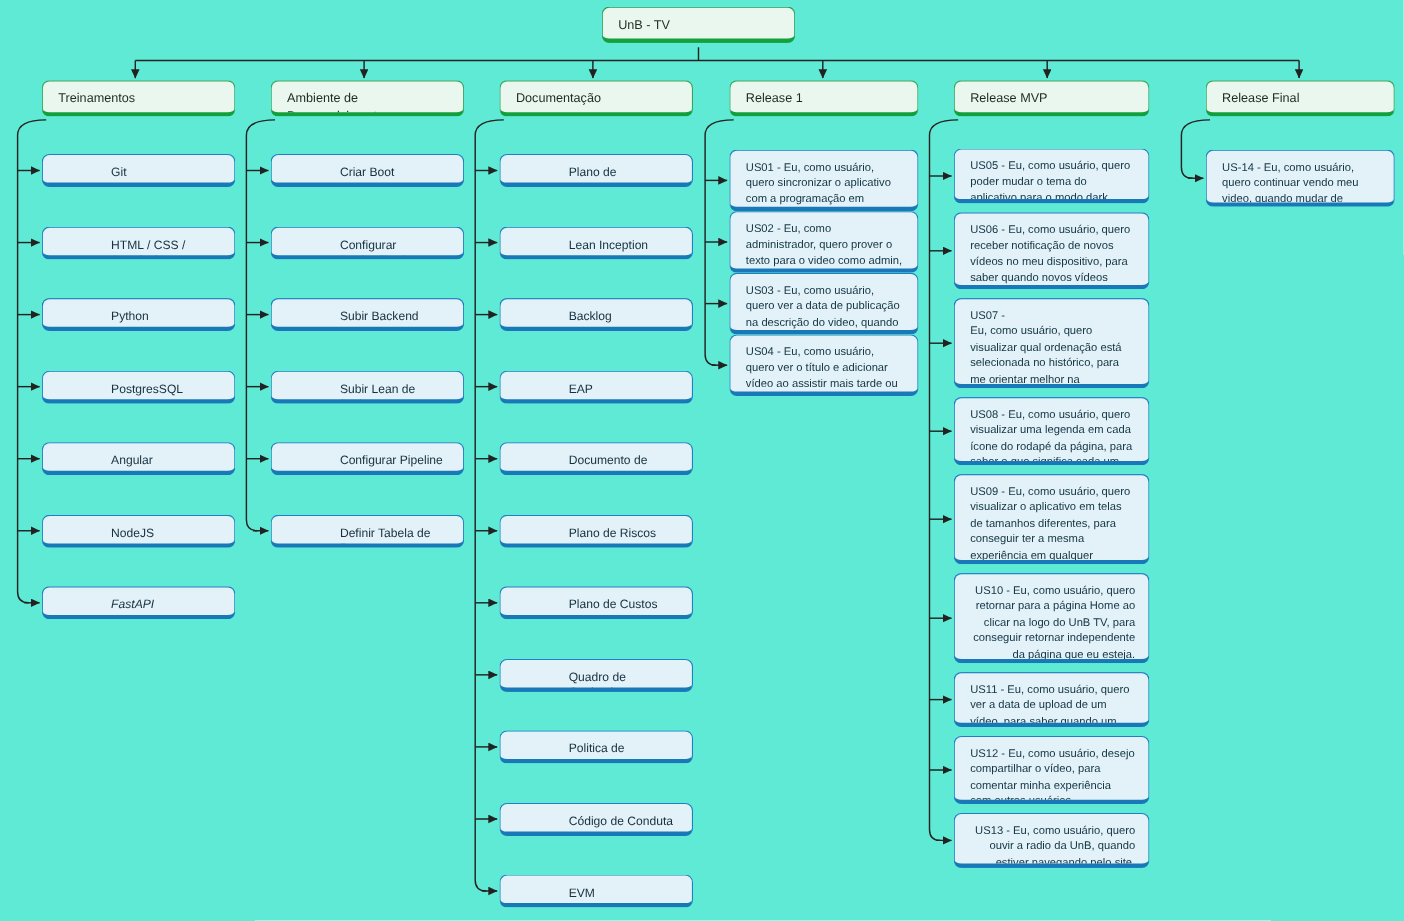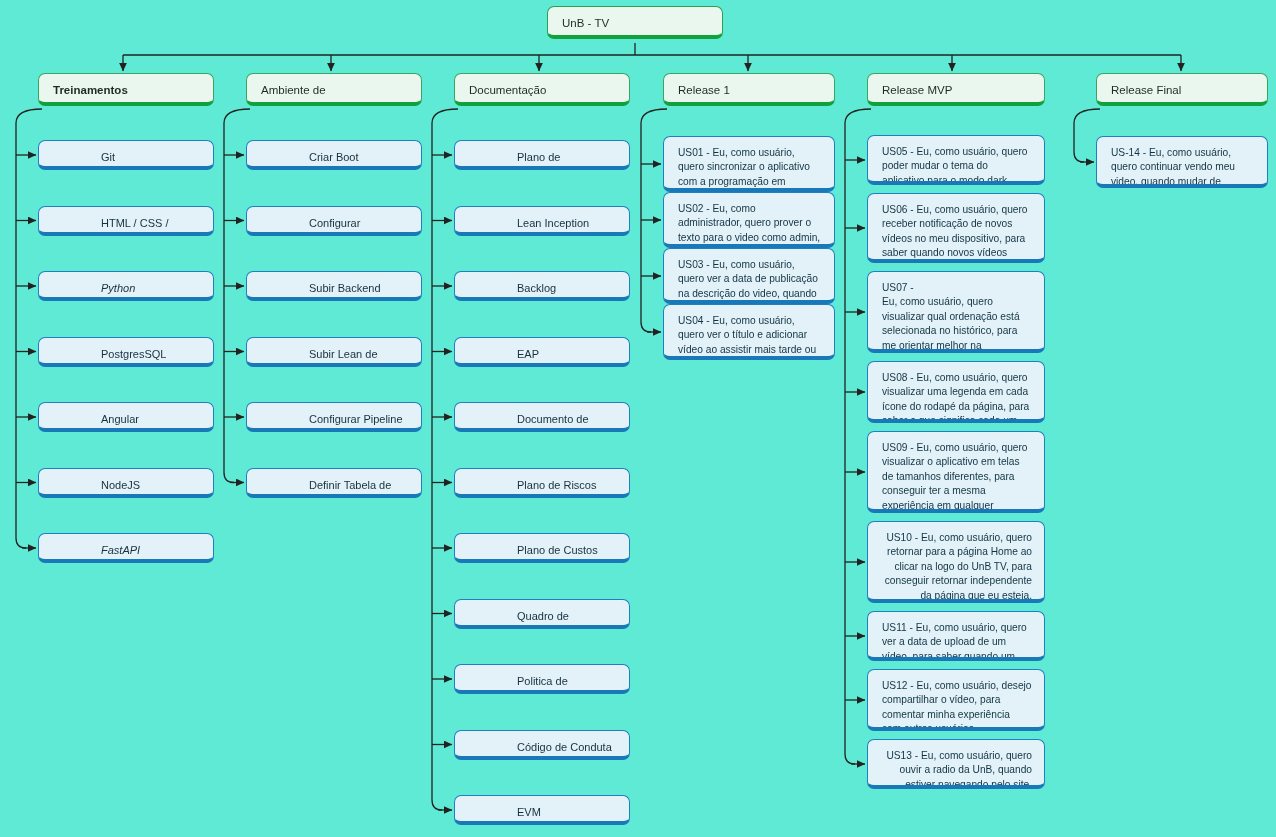--- a/index.html
+++ b/index.html
@@ -79,30 +79,30 @@
         <path d="M845,700 L865,700" marker-end="url(#ah)"></path>
         <path d="M851,764 L865,764" marker-end="url(#ah)"></path>
         <path d="M1100,109 Q1074,109 1074,123 L1074,152 Q1074,162 1084,162"></path>
         <path d="M1080,162 L1094,162" marker-end="url(#ah)"></path>
       </g>
   </svg>
   <div id="nodes">
       <div class="node node-root" style="left: 547px; top: 6px; width: 176px; height: 33px;">
         <span class="lbl t-root">UnB - TV</span>
       </div>
-      <div class="node node-head" style="left: 38px; top: 73px; width: 176px; height: 33px; font-weight: bold;">
+      <div class="node node-head" style="left: 38px; top: 73px; width: 176px; height: 33px;">
         <span class="lbl t-head">Treinamentos</span>
       </div>
       <div class="node node-item" style="left: 38px; top: 140px; width: 176px; height: 30px;">
         <span class="lbl t-item">Git</span>
       </div>
       <div class="node node-item" style="left: 38px; top: 205.5px; width: 176px; height: 30px;">
         <span class="lbl t-item">HTML / CSS / JavaScript</span>
       </div>
-      <div class="node node-item" style="left: 38px; top: 271px; width: 176px; height: 30px; font-style: italic;">
+      <div class="node node-item" style="left: 38px; top: 271px; width: 176px; height: 30px;">
         <span class="lbl t-item">Python</span>
       </div>
       <div class="node node-item" style="left: 38px; top: 336.5px; width: 176px; height: 30px;">
         <span class="lbl t-item">PostgresSQL</span>
       </div>
       <div class="node node-item" style="left: 38px; top: 402px; width: 176px; height: 30px;">
         <span class="lbl t-item">Angular</span>
       </div>
       <div class="node node-item" style="left: 38px; top: 467.5px; width: 176px; height: 30px;">
         <span class="lbl t-item">NodeJS</span>

